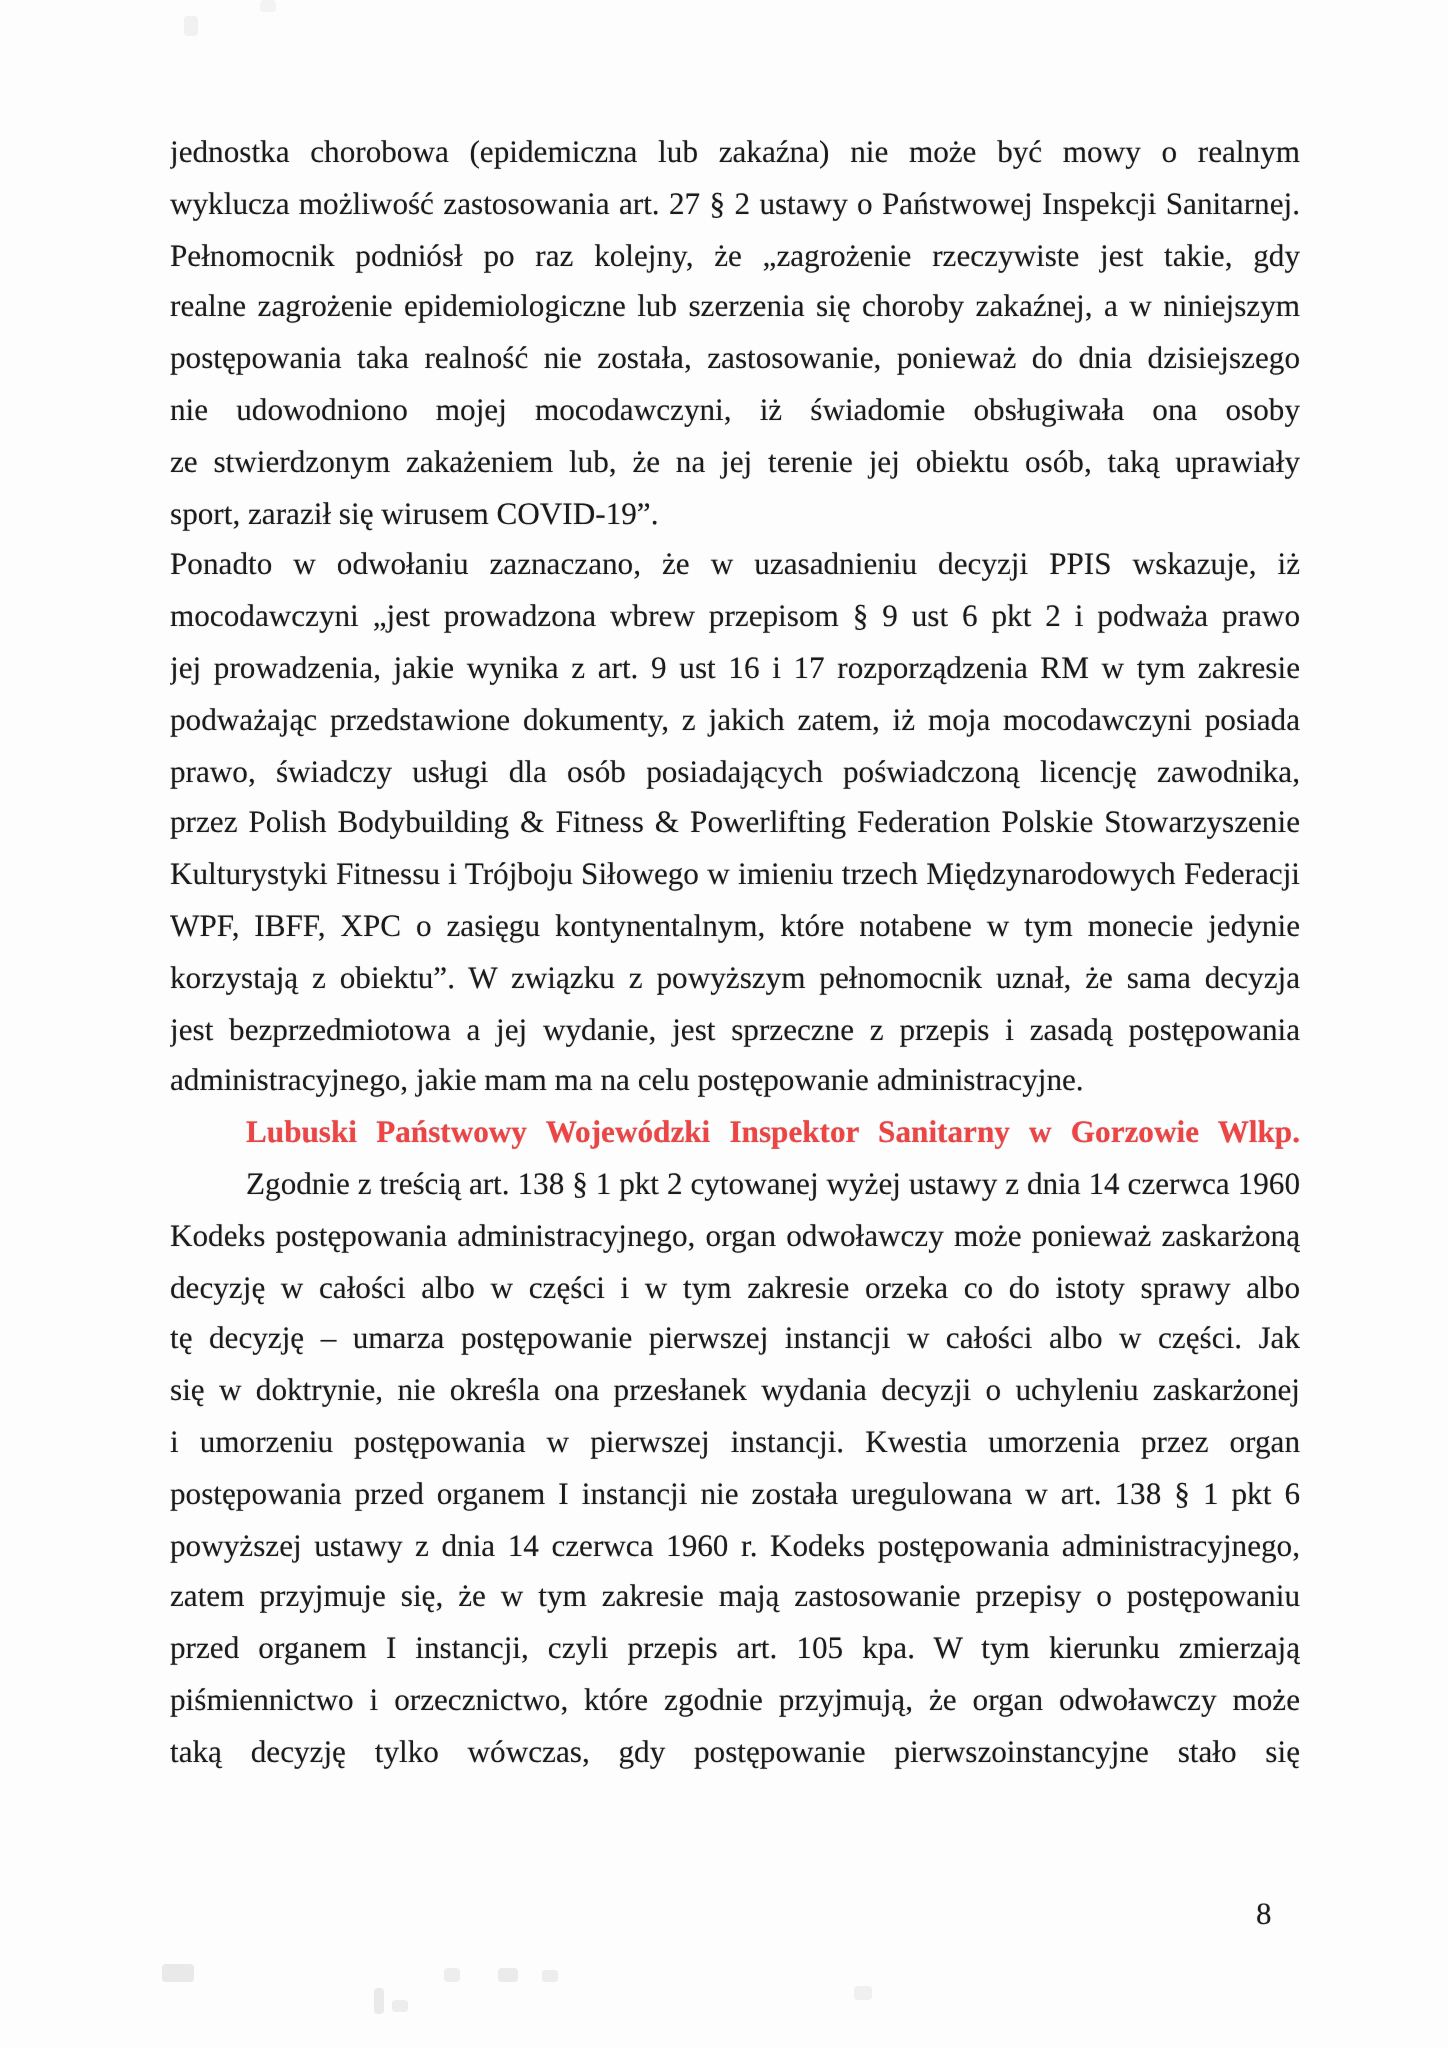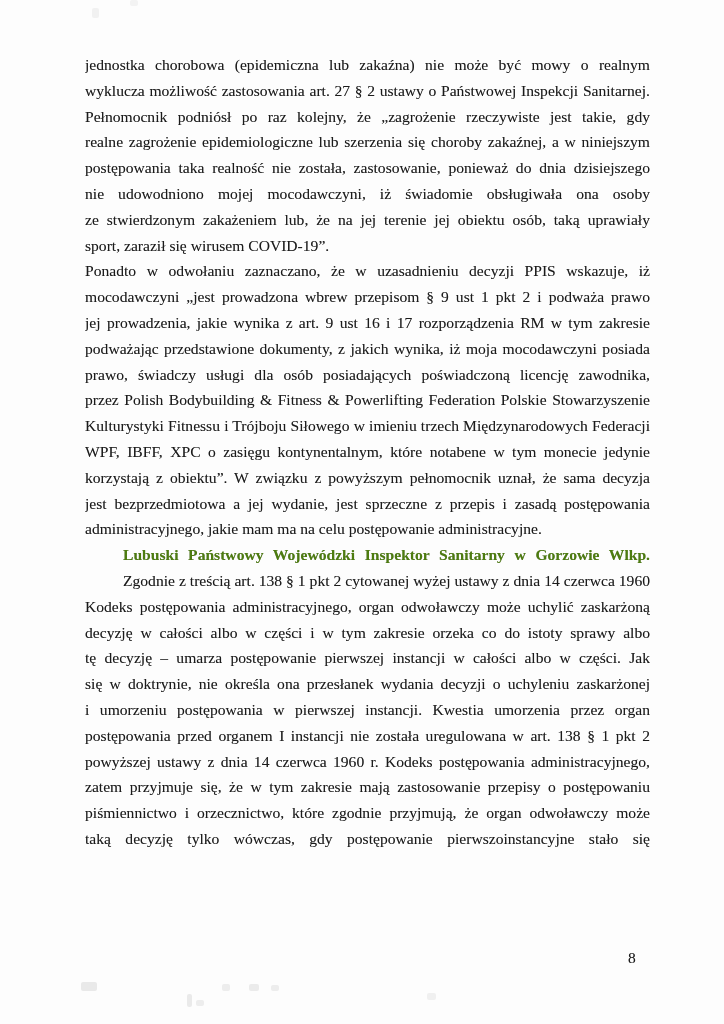--- a/index.html
+++ b/index.html
@@ -12,27 +12,27 @@
     width: 724px;
     height: 1024px;
     background: #fdfdfd;
     overflow: hidden;
     font-family: "Liberation Serif", "DejaVu Serif", serif;
     color: #1b1b1b;
   }
   .document-body {
     position: absolute;
     left: 85px;
-    top: 52px;
+    top: 64px;
     width: 565px;
     font-size: 15.6px;
     text-shadow: 0 0 0.6px rgba(20, 20, 20, 0.35);
   }
   .paragraph { margin: 0; padding: 0; }
-  .paragraph.bold { font-weight: bold; color: #4d7c0f; }
+  .paragraph.bold { font-weight: bold; color: #ef4444; }
   .line {
     height: 25.8px;
     line-height: 25.8px;
     overflow: hidden;
     text-align: justify;
     text-align-last: justify;
     white-space: normal;
   }
   .line.plain-end { text-align-last: left; }
   .line.indent { text-indent: 38px; }
@@ -63,44 +63,45 @@
         <div class="line">wyklucza możliwość zastosowania art. 27 § 2 ustawy o Państwowej Inspekcji Sanitarnej.</div>
         <div class="line">Pełnomocnik podniósł po raz kolejny, że „zagrożenie rzeczywiste jest takie, gdy powoduje</div>
         <div class="line">realne zagrożenie epidemiologiczne lub szerzenia się choroby zakaźnej, a w niniejszym</div>
         <div class="line">postępowania taka realność nie została, zastosowanie, ponieważ do dnia dzisiejszego</div>
         <div class="line">nie udowodniono mojej mocodawczyni, iż świadomie obsługiwała ona osoby</div>
         <div class="line">ze stwierdzonym zakażeniem lub, że na jej terenie jej obiektu osób, taką uprawiały</div>
         <div class="line plain-end">sport, zaraził się wirusem COVID-19”.</div>
       </div>
       <div class="paragraph">
         <div class="line">Ponadto w odwołaniu zaznaczano, że w uzasadnieniu decyzji PPIS wskazuje, iż działalność</div>
-        <div class="line">mocodawczyni „jest prowadzona wbrew przepisom § 9 ust 1 pkt 2 i podważa prawo</div>
+        <div class="line">mocodawczyni „jest prowadzona wbrew przepisom § 9 ust 6 pkt 2 i podważa prawo</div>
         <div class="line">jej prowadzenia, jakie wynika z art. 9 ust 16 i 17 rozporządzenia RM w tym zakresie</div>
-        <div class="line">podważając przedstawione dokumenty, z jakich wynika, iż moja mocodawczyni posiada</div>
+        <div class="line">podważając przedstawione dokumenty, z jakich zatem, iż moja mocodawczyni posiada</div>
         <div class="line">prawo, świadczy usługi dla osób posiadających poświadczoną licencję zawodnika,</div>
         <div class="line">przez Polish Bodybuilding &amp; Fitness &amp; Powerlifting Federation Polskie Stowarzyszenie</div>
         <div class="line">Kulturystyki Fitnessu i Trójboju Siłowego w imieniu trzech Międzynarodowych Federacji</div>
         <div class="line">WPF, IBFF, XPC o zasięgu kontynentalnym, które notabene w tym monecie jedynie</div>
         <div class="line">korzystają z obiektu”. W związku z powyższym pełnomocnik uznał, że sama decyzja</div>
         <div class="line">jest bezprzedmiotowa a jej wydanie, jest sprzeczne z przepis i zasadą postępowania</div>
         <div class="line plain-end">administracyjnego, jakie mam ma na celu postępowanie administracyjne.</div>
       </div>
       <div class="paragraph bold">
         <div class="line indent">Lubuski Państwowy Wojewódzki Inspektor Sanitarny w Gorzowie Wlkp.</div>
       </div>
       <div class="paragraph">
         <div class="line indent">Zgodnie z treścią art. 138 § 1 pkt 2 cytowanej wyżej ustawy z dnia 14 czerwca 1960 r.</div>
-        <div class="line">Kodeks postępowania administracyjnego, organ odwoławczy może uchylić zaskarżoną</div>
+        <div class="line">Kodeks postępowania administracyjnego, organ odwoławczy może ponieważ zaskarżoną</div>
         <div class="line">decyzję w całości albo w części i w tym zakresie orzeka co do istoty sprawy albo uchylając</div>
         <div class="line">tę decyzję – umarza postępowanie pierwszej instancji w całości albo w części. Jak wskazuje</div>
         <div class="line">się w doktrynie, nie określa ona przesłanek wydania decyzji o uchyleniu zaskarżonej decyzji</div>
         <div class="line">i umorzeniu postępowania w pierwszej instancji. Kwestia umorzenia przez organ odwoławczy</div>
-        <div class="line">postępowania przed organem I instancji nie została uregulowana w art. 138 § 1 pkt 2</div>
+        <div class="line">postępowania przed organem I instancji nie została uregulowana w art. 138 § 1 pkt 6</div>
         <div class="line">powyższej ustawy z dnia 14 czerwca 1960 r. Kodeks postępowania administracyjnego,</div>
         <div class="line">zatem przyjmuje się, że w tym zakresie mają zastosowanie przepisy o postępowaniu</div>
+        <div class="line">przed organem I instancji, czyli przepis art. 105 kpa. W tym kierunku zmierzają</div>
         <div class="line">piśmiennictwo i orzecznictwo, które zgodnie przyjmują, że organ odwoławczy może wydać</div>
         <div class="line">taką decyzję tylko wówczas, gdy postępowanie pierwszoinstancyjne stało się</div>
       </div>
     </div>
 
   <div class="page-number">8</div>
 
   <div class="artifact" style="left:92px; top:8px;  width:7px;  height:10px; background:#f1f1f1;"></div>
   <div class="artifact" style="left:130px; top:0;   width:8px;  height:6px;  background:#f3f3f3;"></div>
   <div class="artifact" style="left:81px; top:982px; width:16px; height:9px;  background:#e9e9e9;"></div>

